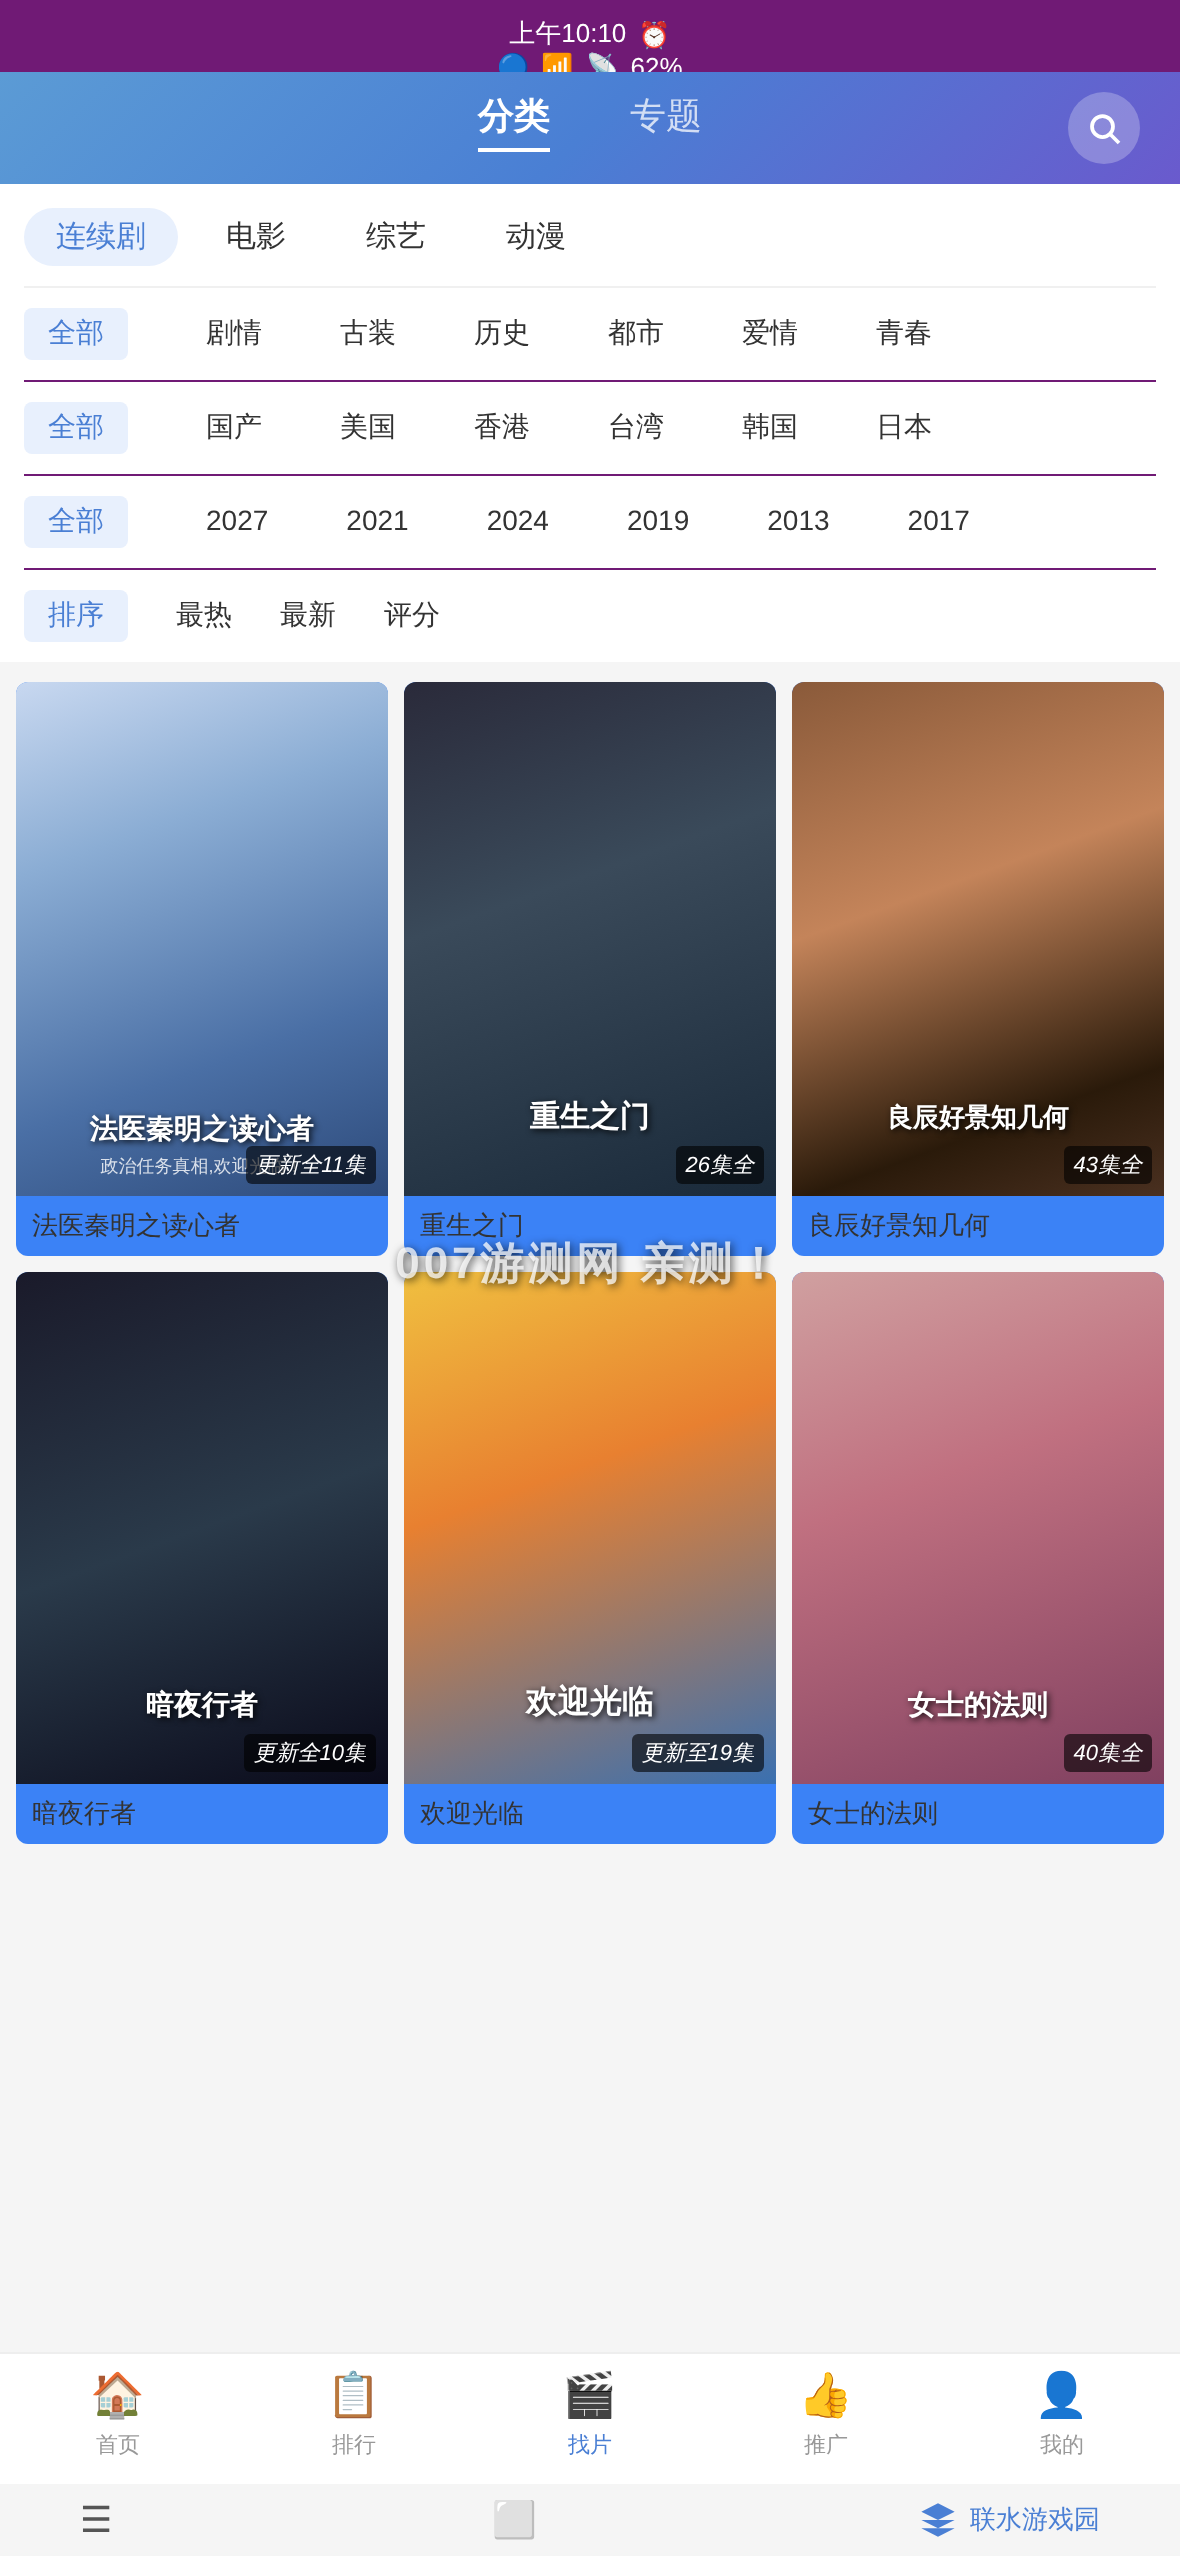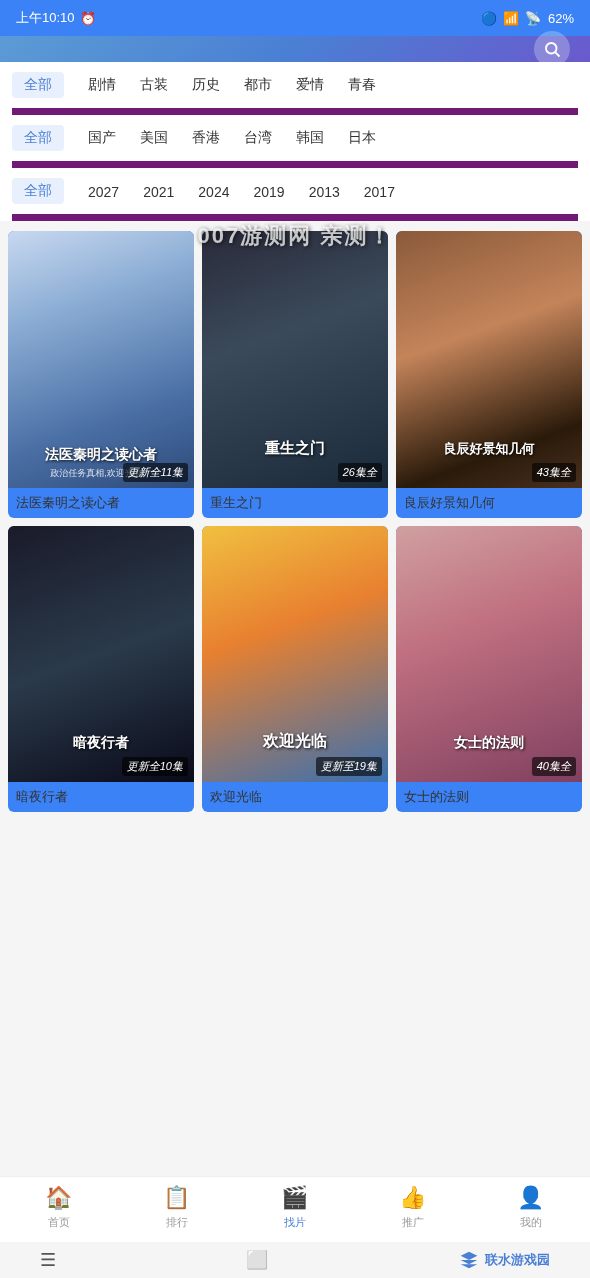--- a/index.html
+++ b/index.html
@@ -7,28 +7,29 @@
     body {
       width: 590px;
       min-height: 1278px;
       font-family: -apple-system, 'PingFang SC', 'Microsoft YaHei', sans-serif;
       background: #f5f5f5;
       overflow-x: hidden;
     }
 
     
     .status-bar {
-      background: #3b82f6;
+      background: #701a75;
       color: white;
       display: flex;
       justify-content: space-between;
       align-items: center;
       padding: 8px 16px;
       font-size: 13px;
       height: 36px;
+      flex-direction: column;
     }
     .status-left { display: flex; align-items: center; gap: 6px; }
     .status-right { display: flex; align-items: center; gap: 6px; }
 
     
     .header {
       background: linear-gradient(135deg, #5b9bd5 0%, #4a7fd4 50%, #6a5acd 100%);
       padding: 10px 20px 16px;
       display: flex;
       justify-content: center;
@@ -92,24 +93,24 @@
     }
     .cat-item.active {
       background: #e8f0fd;
       color: #4a7fd4;
       font-weight: 500;
     }
 
     
     .filter-row {
       display: flex;
-      align-items: flex-end;
+      align-items: flex-start;
       padding: 10px 0;
-      border-bottom: 7px solid #701a75;
-      gap: 0;
+      border-bottom: 1px solid #701a75;
+      gap: 15px;
       flex-wrap: nowrap;
       overflow-x: auto;
     }
     .filter-row::-webkit-scrollbar { display: none; }
     .filter-label {
       background: #e8f0fd;
       color: #4a7fd4;
       font-size: 14px;
       padding: 4px 12px;
       border-radius: 4px;
@@ -275,30 +276,40 @@
     <span>🔵</span>
     <span>📶</span>
     <span>📡</span>
     <span>
       <span>62</span>%
     </span>
   </div>
 </div>
 
 <div class="header">
+  <div class="header-tabs">
+    <span class="header-tab active">分类</span>
+    <span class="header-tab">专题</span>
+  </div>
   <button class="search-btn">
     <svg width="18" height="18" viewBox="0 0 24 24" fill="none" stroke="white" stroke-width="2.5">
       <circle cx="11" cy="11" r="7"></circle>
       <line x1="16.5" y1="16.5" x2="22" y2="22"></line>
     </svg>
   </button>
 </div>
 
 <div class="filter-area">
 
+  <div class="cat-row">
+    <button class="cat-item active">连续剧</button>
+    <button class="cat-item">电影</button>
+    <button class="cat-item">综艺</button>
+    <button class="cat-item">动漫</button>
+  </div>
 
   <div class="filter-row">
     <span class="filter-label">全部</span>
     <button class="filter-item">剧情</button>
     <button class="filter-item">古装</button>
     <button class="filter-item">历史</button>
     <button class="filter-item">都市</button>
     <button class="filter-item">爱情</button>
     <button class="filter-item">青春</button>
   </div>
@@ -316,26 +327,32 @@
   <div class="filter-row">
     <span class="filter-label">全部</span>
     <button class="filter-item">2027</button>
     <button class="filter-item">2021</button>
     <button class="filter-item">2024</button>
     <button class="filter-item">2019</button>
     <button class="filter-item">2013</button>
     <button class="filter-item">2017</button>
   </div>
 
+  <div class="sort-row">
+    <span class="sort-label">排序</span>
+    <button class="sort-item">最热</button>
+    <button class="sort-item">最新</button>
+    <button class="sort-item">评分</button>
+  </div>
 
 </div>
 
 <div class="content-grid" style="position:relative;">
 
-  <div style="position:absolute;top:0;left:0;right:0;bottom:0;display:flex;justify-content:center;pointer-events:none;z-index:20;">
+  <div style="position:absolute;top:0;left:0;right:0;bottom:0;display:flex;align-items:center;justify-content:center;pointer-events:none;z-index:20;">
     <span style="color:rgba(255,255,255,0.75);font-size:22px;font-weight:bold;text-shadow:1px 1px 4px rgba(0,0,0,0.7);letter-spacing:2px;">007游测网 亲测！</span>
   </div>
 
   <div class="video-card">
     <div class="video-thumb">
       <div class="video-thumb-img poster-1">
         <div style="position:absolute;top:0;left:0;right:0;bottom:0;display:flex;flex-direction:column;justify-content:flex-end;padding:8px;">
           <div style="color:white;font-size:14px;font-weight:bold;text-shadow:1px 1px 3px rgba(0,0,0,0.9);">法医秦明之读心者</div>
           <div style="color:rgba(255,255,255,0.8);font-size:9px;margin-top:3px;">政治任务真相,欢迎光临！</div>
         </div>
@@ -432,15 +449,15 @@
   </div>
 </div>
 
 <div class="system-bar">
   <span style="font-size:18px;color:#555;">☰</span>
   <span style="font-size:18px;color:#555;">⬜</span>
   <div class="system-bar-brand">
     <svg width="20" height="20" viewBox="0 0 24 24" fill="#4a7fd4">
       <path d="M12 2L2 7l10 5 10-5-10-5zM2 17l10 5 10-5M2 12l10 5 10-5"></path>
     </svg>
-    <span style="color:#4a7fd4;font-weight:700;">联水游戏园</span>
+    <span style="color:#4a7fd4;font-weight:400;">联水游戏园</span>
   </div>
 </div>
 
 </body></html>

